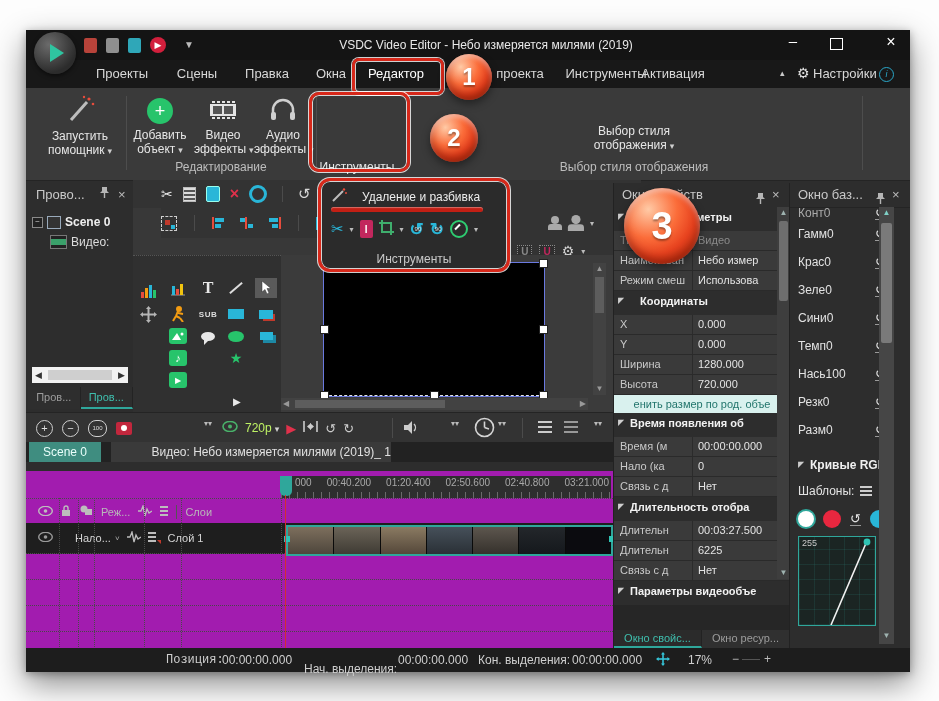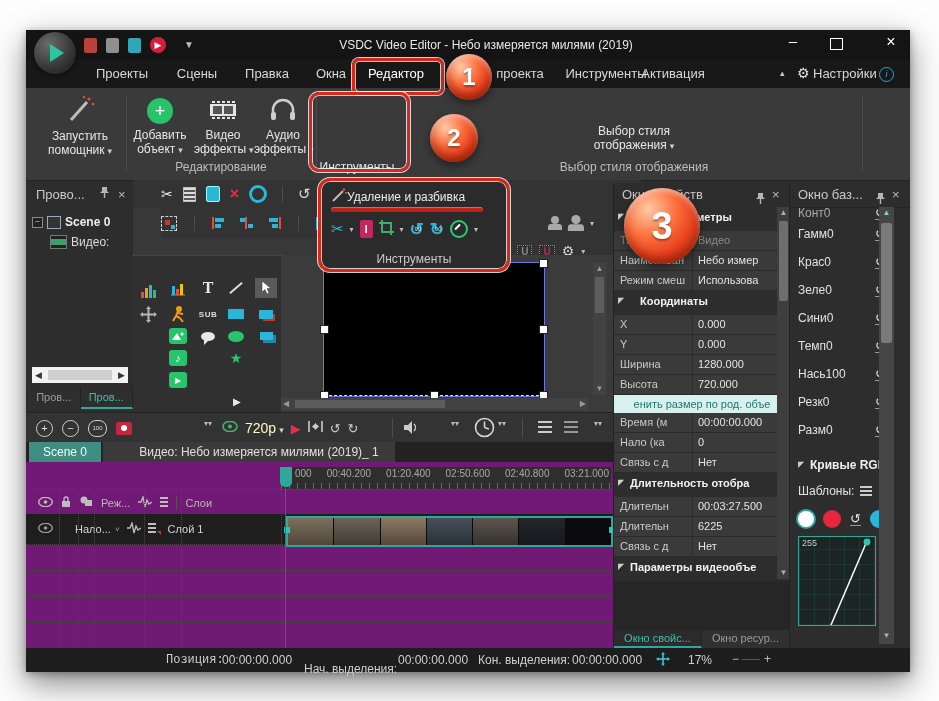--- a/index.html
+++ b/index.html
@@ -52,21 +52,21 @@
   .tbr{position:absolute;background:#333;display:flex;align-items:center;color:#ddd;}
   .sep{width:1px;height:16px;background:#4b4b4b;margin:0 5px;}
   .pal{position:absolute;left:0;top:75px;width:148px;height:157px;background:#303030;border-top:1px dotted #555;}
   .cell{position:absolute;width:22px;height:20px;display:flex;align-items:center;justify-content:center;}
   .gbox{border-radius:3px;background:#27c46b;display:flex;align-items:center;justify-content:center;color:#fff;}
   .canvas-wrap{position:absolute;left:148px;top:75px;width:332px;height:157px;background:#3b3b3b;}
   .handle{position:absolute;width:7px;height:7px;background:#fff;border:1px solid #222;}
   
   .tlbar{left:0;top:382px;width:587px;height:30px;background:#333;border-top:1px solid #242424;}
   .tltabs{left:0;top:412px;width:587px;height:20px;background:#222;display:flex;}
-  .tlbody{left:0;top:432px;width:587px;height:186px;background:#701a75;overflow:hidden;}
+  .tlbody{left:0;top:441px;width:587px;height:186px;background:#a21caf;overflow:hidden;}
   .ruler{position:absolute;left:255px;top:5px;width:330px;height:22px;background:#2e2e2e;color:#a8a8a8;font-size:10px;}
   .ticks{position:absolute;left:0;right:0;bottom:0;height:6px;background:repeating-linear-gradient(90deg,#6a6a6a 0 1px,transparent 1px 8px);}
   .hdot{position:absolute;left:0;width:587px;border-top:1px dotted #484848;}
   .vdot{position:absolute;top:27px;bottom:0;border-left:1px dotted #4a4a4a;}
   .thumb-strip{position:absolute;left:260px;top:54px;width:323px;height:27px;border:2px solid #2fa79b;display:flex;background:#111;}
   .thumb-strip div{flex:1;border-right:1px solid #0a0a0a;}
   .statusbar{left:0;top:618px;width:884px;height:24px;background:#1d1d1d;color:#cfcfcf;font-size:12px;}
   .ic{display:inline-flex;align-items:center;justify-content:center;}
   .circ{border:1px solid #cfcfcf;border-radius:50%;color:#dfdfdf;display:flex;align-items:center;justify-content:center;}
   .dchev{display:inline-flex;flex-direction:column;line-height:5px;font-size:8px;color:#b9b9b9;}
@@ -409,20 +409,21 @@
           </div>
       <div class="prow">
             <span class="pl">Ширина</span>
             <span class="pv">1280.000</span>
           </div>
       <div class="prow">
             <span class="pl">Высота</span>
             <span class="pv">720.000</span>
           </div>
       <div class="pbtn">енить размер по род. объе</div>
+      <div class="psec">Время появления об</div>
       <div class="prow">
             <span class="pl">Время (м</span>
             <span class="pv">00:00:00.000</span>
           </div>
       <div class="prow">
             <span class="pl">Нало (ка</span>
             <span class="pv">0</span>
           </div>
       <div class="prow">
             <span class="pl">Связь с д</span>
@@ -544,21 +545,21 @@
       <span style="width:16px;height:13px;background:#c2273d;border-radius:2px;display:inline-flex;align-items:center;justify-content:center;">
             <span style="width:6px;height:6px;border-radius:50%;background:#fff;"></span>
           </span>
     </div>
     <span class="a dchev" style="left:178px;top:8px;">▾▾</span>
     <div class="tbr" style="left:196px;top:0;width:170px;height:30px;gap:7px;background:transparent;">
       <span><svg width="16" height="11" viewBox="0 0 16 11">
               <ellipse cx="8" cy="5.5" rx="7" ry="5" fill="none" stroke="#49b26a" stroke-width="1.6"></ellipse>
               <circle cx="8" cy="5.5" r="2" fill="#49b26a"></circle>
             </svg></span>
-      <span class="dd" style="color:#fef9c3;font-size:14px;">720p</span>
+      <span class="dd" style="color:#bef264;font-size:12px;">720p</span>
       <span style="color:#e0314b;font-size:13px;">▶</span>
       <span><svg width="15" height="11" viewBox="0 0 15 11">
               <line x1="1" y1="0" x2="1" y2="11" stroke="#ccc" stroke-width="1.6"></line>
               <line x1="14" y1="0" x2="14" y2="11" stroke="#ccc" stroke-width="1.6"></line>
               <polygon points="4,5.5 8,2 8,9" fill="#ccc"></polygon>
               <polygon points="11,5.5 7,2 7,9" fill="#ccc"></polygon>
             </svg></span>
       <span style="color:#ccc;font-size:13px;">↺</span>
       <span style="color:#ccc;font-size:13px;">↻</span>
     </div>
@@ -575,21 +576,21 @@
           </svg></span>
     <span class="a dchev" style="left:472px;top:8px;">▾▾</span>
     <span class="a" style="left:496px;top:5px;width:1px;height:20px;background:#4b4b4b;"></span>
     <span class="a" style="left:512px;top:8px;width:14px;height:12px;background:repeating-linear-gradient(#ccc 0 2px,transparent 2px 5px);"></span>
     <span class="a" style="left:538px;top:8px;width:14px;height:12px;background:repeating-linear-gradient(#999 0 2px,transparent 2px 5px);"></span>
     <span class="a dchev" style="left:568px;top:8px;">▾▾</span>
   </div>
 
   <div class="a tltabs">
     <div style="margin-left:3px;width:72px;background:#3f8d80;color:#eafffb;text-align:center;line-height:20px;font-size:12px;">Scene 0</div>
-    <div style="margin-left:2px;width:272px;background:#3a3a3a;color:#e0e0e0;text-align:center;padding-left:20px;line-height:20px;font-size:12px;white-space:nowrap;overflow:hidden;">Видео: Небо измеряется милями (2019)_ 1</div>
+    <div style="margin-left:10px;width:272px;background:#3a3a3a;color:#e0e0e0;text-align:right;padding-left:8px;line-height:20px;font-size:12px;white-space:nowrap;overflow:hidden;">Видео: Небо измеряется милями (2019)_ 1</div>
   </div>
 
   <div class="a tlbody">
     <div class="ruler">
       <div style="display:flex;justify-content:space-between;padding:1px 2px 0 14px;">
         <span>000</span>
         <span>00:40.200</span>
         <span>01:20.400</span>
         <span>02:50.600</span>
         <span>02:40.800</span>
@@ -682,21 +683,21 @@
             </g>
           </svg>
     </span>
     <span class="a" style="left:662px;top:5px;">17%</span>
     <span class="a" style="left:706px;top:4px;color:#bbb;">−</span>
     <span class="a" style="left:716px;top:11px;width:18px;height:1px;background:#555;"></span>
     <span class="a" style="left:738px;top:4px;color:#bbb;">+</span>
   </div>
 
   <div class="redbox" style="left:292px;top:148px;width:186px;height:88px;border-radius:12px;background:#2b2b2b;pointer-events:auto;z-index:40;">
-    <div style="position:absolute;left:10px;top:6px;display:flex;align-items:center;gap:0;">
+    <div style="position:absolute;left:10px;top:6px;display:flex;align-items:center;gap:15px;">
       <span><svg width="16" height="16" viewBox="0 0 16 16">
               <line x1="2" y1="14" x2="12" y2="4" stroke="#bdbdbd" stroke-width="2"></line>
               <circle cx="13" cy="2.5" r="1.2" fill="#e74c3c"></circle>
               <circle cx="15" cy="6" r="1" fill="#e74c3c"></circle>
             </svg></span>
       <span style="color:#ececec;font-size:12px;white-space:nowrap;">Удаление и разбивка</span>
     </div>
     <div style="position:absolute;left:10px;top:26px;width:152px;height:5px;background:#c21f14;border-radius:3px;box-shadow:inset 0 1px 1px rgba(255,255,255,.35);"></div>
     <div style="position:absolute;left:10px;top:36px;display:flex;align-items:center;gap:6px;height:24px;">
       <span style="color:#29b6d8;font-size:15px;">✂</span>

